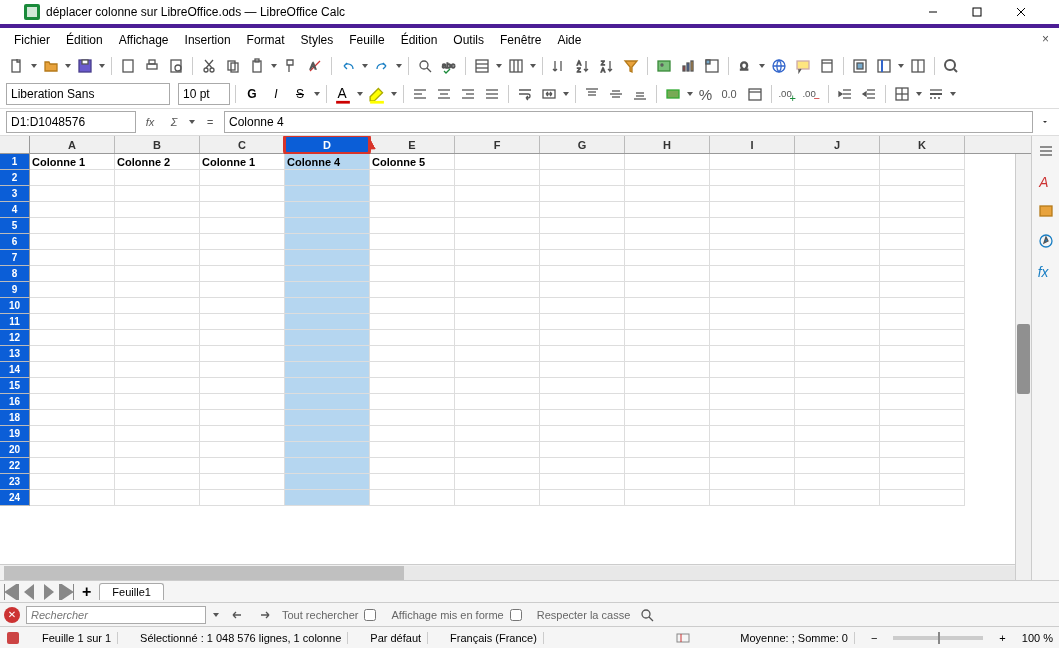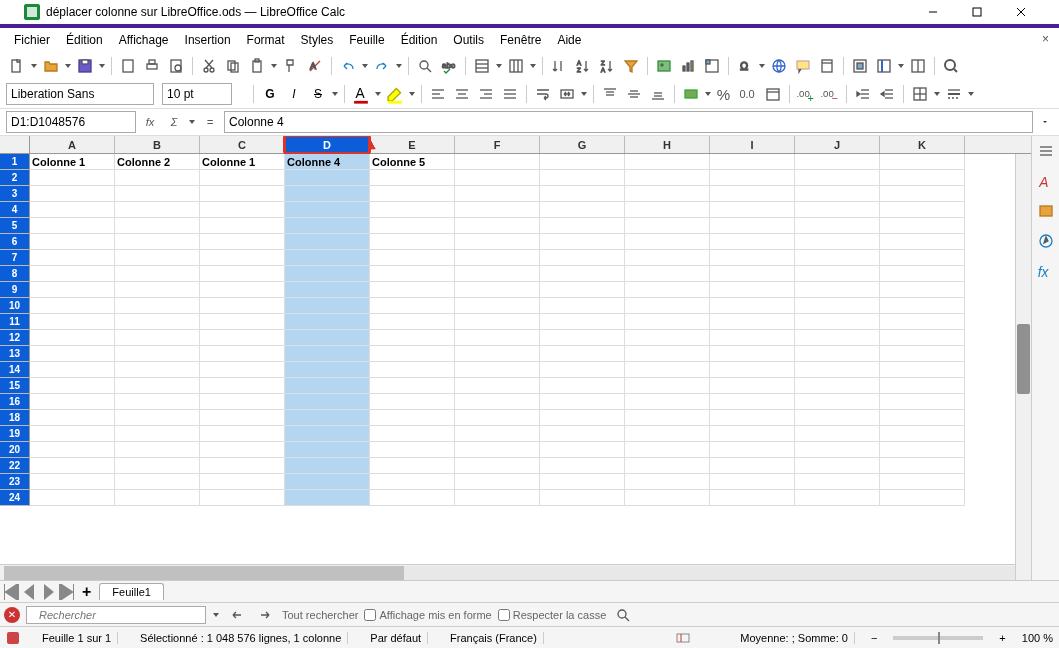--- a/index.html
+++ b/index.html
@@ -21,22 +21,22 @@
 
 
 .toolbar { display: flex; align-items: center; padding: 3px 6px; background: #fff; gap: 2px; flex-wrap: nowrap; }
 .tb-btn { width: 22px; height: 22px; display: flex; align-items: center; justify-content: center; cursor: pointer; border-radius: 2px; }
 .tb-sep { width: 1px; height: 18px; background: #ccc; margin: 0 3px; }
 .tb-drop { width: 8px; display: flex; align-items: center; justify-content: center; cursor: pointer; }
 .tb-drop svg { width: 6px; height: 4px; }
 
 
 .formatrow { display: flex; align-items: center; padding: 3px 6px; gap: 2px; }
-.font-name { width: 148px; height: 22px; border: 1px solid #aaa; font-size: 12px; padding: 0 4px; background: #fff; }
-.font-size { width: 70px; height: 22px; border: 1px solid #aaa; font-size: 12px; padding: 0 4px; margin-left: 6px; margin-right: 16px; }
+.font-name { width: 164px; height: 22px; border: 1px solid #aaa; font-size: 12px; padding: 0 4px; background: #fff; }
+.font-size { width: 52px; height: 22px; border: 1px solid #aaa; font-size: 12px; padding: 0 4px; margin-left: 6px; margin-right: 0; }
 
 
 .formula-row { display: flex; align-items: center; padding: 2px 6px; gap: 4px; border-top: 1px solid #ddd; border-bottom: 1px solid #ddd; }
 .cell-ref { width: 130px; height: 22px; border: 1px solid #aaa; font-size: 12px; padding: 0 4px; }
 .fx-btn { width: 20px; height: 20px; display: flex; align-items: center; justify-content: center; cursor: pointer; font-style: italic; color: #555; font-size: 11px; }
 .formula-input { flex: 1; height: 22px; border: 1px solid #aaa; font-size: 12px; padding: 0 4px; }
 
 
 .main-area { flex: 1; display: flex; overflow: hidden; position: relative; }
 .grid-wrap { flex: 1; display: flex; flex-direction: column; overflow: hidden; position: relative; }
@@ -69,22 +69,22 @@
 
 
 .tabs-row { height: 22px; display: flex; align-items: center; background: #f5f5f5; border-top: 1px solid #ccc; padding: 0 4px; gap: 2px; }
 .tab-nav { width: 16px; height: 16px; display: flex; align-items: center; justify-content: center; cursor: pointer; }
 .sheet-tab { padding: 2px 12px; background: #fff; border: 1px solid #aaa; border-bottom: none; font-size: 11px; cursor: pointer; border-radius: 3px 3px 0 0; }
 .add-sheet { font-size: 16px; font-weight: bold; margin: 0 6px; cursor: pointer; }
 
 
 .find-row { height: 24px; display: flex; align-items: center; background: #f5f5f5; border-top: 1px solid #ccc; padding: 0 4px; gap: 6px; font-size: 11px; color: #666; }
 .find-close { width: 16px; height: 16px; background: #c33; border-radius: 50%; display: flex; align-items: center; justify-content: center; color: #fff; font-size: 10px; cursor: pointer; }
-.find-input { width: 180px; height: 18px; border: 1px solid #aaa; padding: 0 12px; font-size: 11px; font-style: italic; color: #888; }
-.find-chk { display: flex; align-items: center; gap: 3px; }
+.find-input { width: 180px; height: 18px; border: 1px solid #aaa; padding: 0 4px; font-size: 11px; font-style: italic; color: #888; }
+.find-chk { display: flex; align-items: center; gap: 15px; }
 .find-chk input { width: 12px; height: 12px; }
 
 
 .status-row { height: 22px; display: flex; align-items: center; background: #f5f5f5; border-top: 1px solid #ccc; padding: 0 6px; font-size: 11px; gap: 16px; }
 .status-row .seg { padding: 0 6px; border-right: 1px solid #ccc; }
 .status-row .seg:last-child { border-right: none; }
 .status-row .spacer { flex: 1; }
 .status-icon { width: 14px; height: 14px; }
 .zoom-slider { width: 90px; height: 4px; background: #ccc; position: relative; }
 .zoom-slider::before { content:''; position:absolute; left:45px; top:-4px; width:2px; height:12px; background:#888; }

